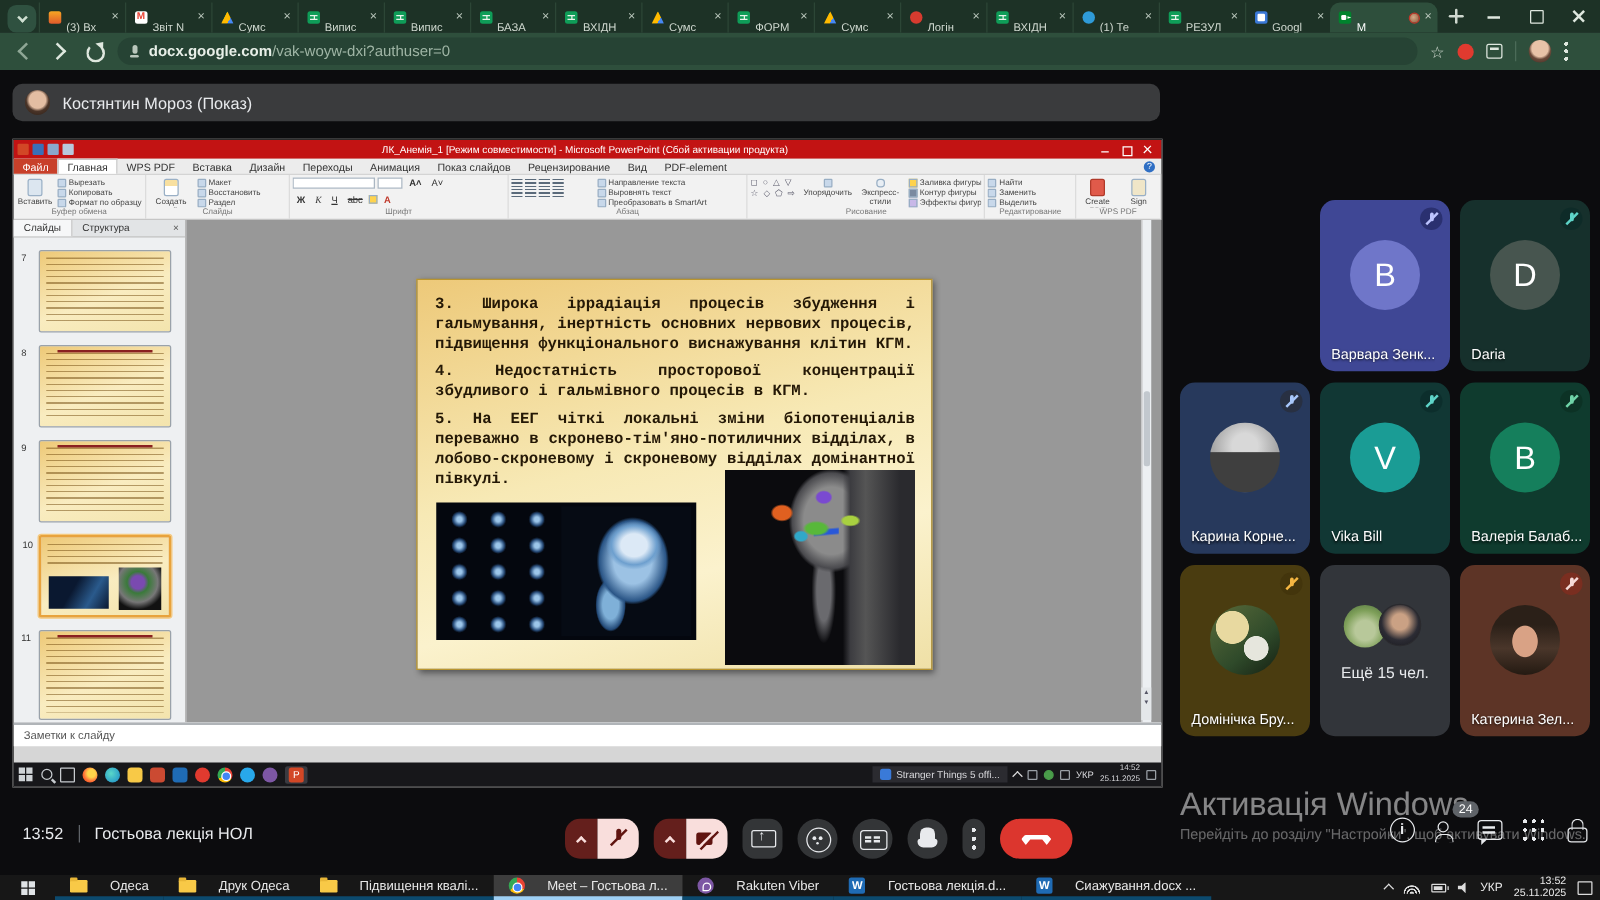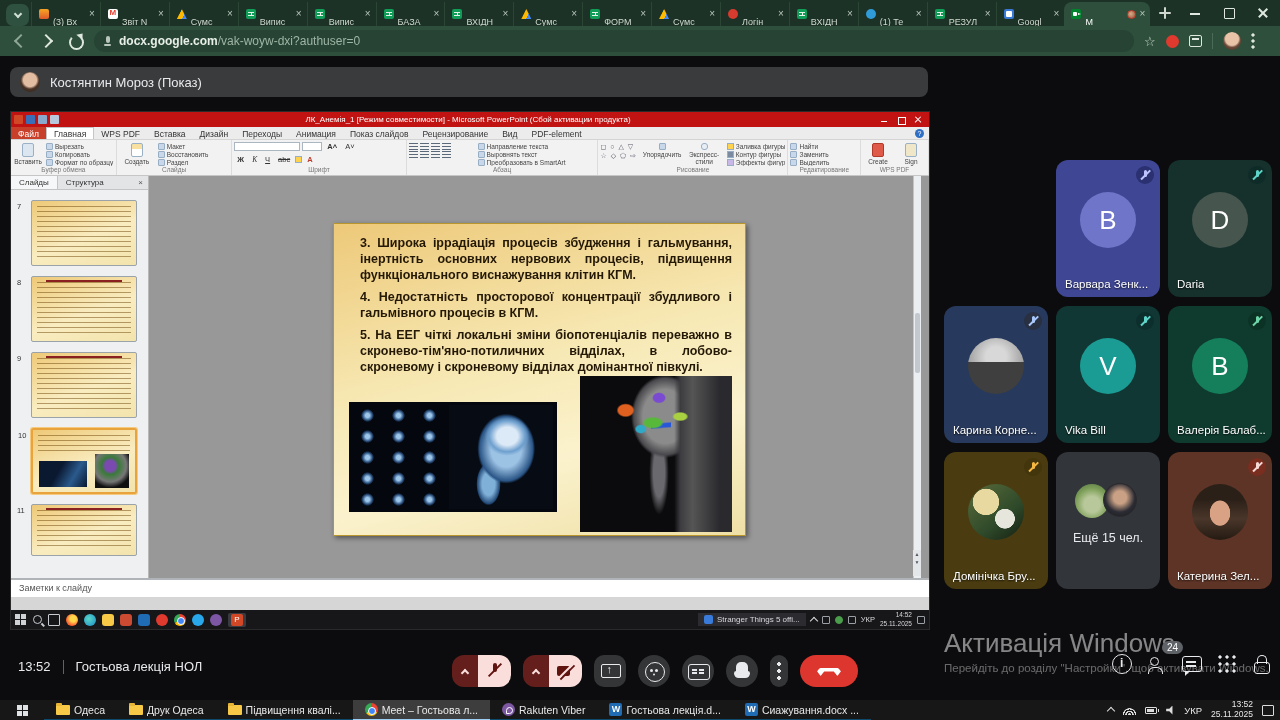--- a/index.html
+++ b/index.html
@@ -214,21 +214,21 @@
   .tfake.hdr::before{content:"";position:absolute;left:10%;right:10%;top:-2px;height:2px;background:#8a2020;}
   .timg1{position:absolute;left:6px;bottom:5px;width:48px;height:26px;background:linear-gradient(120deg,#0a1830 40%,#2a5a8c 70%,#0a1830);}
   .timg2{position:absolute;right:6px;bottom:4px;width:34px;height:34px;background:radial-gradient(circle at 45% 35%,#7a4ab0 0 18%,#3a7a3a 30%,#777 55%,#111 75%);}
 
   .workspace{position:absolute;left:138px;top:0;right:8px;bottom:0;}
   .vscroll{position:absolute;right:0;top:0;width:8px;bottom:0;background:#eceff2;border-left:1px solid #c4c4c4;}
   .vs-thumb{position:absolute;left:1px;top:34%;width:5px;height:60px;background:#c2c8ce;border-radius:2px;}
   .slide-nav{position:absolute;right:0;bottom:2px;width:8px;height:26px;background:#e4e7ea;font-size:5px;color:#556;text-align:center;line-height:8px;}
   .slide{position:absolute;left:184px;top:47px;width:413px;height:313px;background:linear-gradient(165deg,#edc979 0%,#f7e9b5 45%,#fbf2cd 70%,#efe0a6 100%);border:1px solid #b9952e;box-shadow:2px 2px 5px rgba(0,0,0,.45);}
   .slide-text{position:absolute;left:14px;right:13px;top:11px;font-family:"Liberation Serif",serif;font-size:12.5px;line-height:1.28;color:#241806;text-align:justify;font-weight:600;}
-  .slide-text p{margin:0 0 6px 12px;}
+  .slide-text p{margin:0 0 6px 0;font-family:Liberation Mono, monospace;}
   .img-mri{position:absolute;left:15px;top:178px;width:208px;height:110px;background:#04070e;}
   .mri-grid{position:absolute;left:3px;top:3px;width:93px;height:104px;background-image:radial-gradient(circle 8px at 50% 50%,#9cc6ea 0 25%,#2a4f7d 60%,#0a1526 78%,transparent 80%);background-size:31px 21px;}
   .mri-head{position:absolute;right:4px;top:3px;width:104px;height:104px;background:
      radial-gradient(ellipse 30px 26px at 56% 30%,#dce9f6 0 35%,#6d9fce 60%,transparent 75%),
      radial-gradient(ellipse 38px 46px at 55% 42%,#9cc2e4 0 40%,#2a5586 70%,transparent 76%),
      radial-gradient(ellipse 16px 28px at 38% 76%,#7fb0d8 0 40%,#234a78 70%,transparent 76%),
      #060b14;}
   .img-tract{position:absolute;left:246px;top:152px;width:152px;height:156px;background:
      linear-gradient(90deg,transparent 62%,#3c3c40 66%,#555 74%,#2a2a2e 92%),
      radial-gradient(ellipse 46px 56px at 56% 26%,#8b8b8b 0 48%,#4a4a4e 68%,transparent 74%),
@@ -265,21 +265,21 @@
   .newswidget{display:flex;align-items:center;gap:4px;background:#2b2b30;padding:2px 6px;font-size:8px;color:#d8d8dc;}
   .newsdot{width:9px;height:9px;border-radius:2px;background:#3a7ad8;}
   .it-glyph{width:8px;height:8px;border:1px solid #9aa0a6;border-radius:1px;}
   .it-lang{font-size:7.5px;color:#d8d8dc;}
   .it-clock{font-size:6.5px;color:#d8d8dc;text-align:right;line-height:1.3;}
 
   
   .taskbar{position:absolute;left:0;top:700px;width:1280px;height:20px;background:#171717;display:flex;align-items:stretch;}
   .tb-start{width:44px;display:flex;align-items:center;justify-content:center;}
   .winlogo{width:11px;height:11px;background:linear-gradient(#dfe3e6,#dfe3e6) 0 0/5px 5px no-repeat,linear-gradient(#dfe3e6,#dfe3e6) 6px 0/5px 5px no-repeat,linear-gradient(#dfe3e6,#dfe3e6) 0 6px/5px 5px no-repeat,linear-gradient(#dfe3e6,#dfe3e6) 6px 6px/5px 5px no-repeat;}
-  .tb-item{display:flex;align-items:center;gap:4px;padding:0 12px;font-size:10.5px;color:#e8e8e8;border-bottom:1px solid #0c4a6e;white-space:nowrap;}
+  .tb-item{display:flex;align-items:center;gap:18px;padding:0 12px;font-size:10.5px;color:#e8e8e8;border-bottom:3px solid #0c4a6e;white-space:nowrap;}
   .tb-item.active{background:#3d3d3d;border-bottom-color:#9ed0f5;}
   .folder{width:14px;height:10px;background:#f8c947;border-radius:1px;position:relative;flex:0 0 auto;}
   .folder::before{content:"";position:absolute;top:-2px;left:0;width:6px;height:3px;background:#e8b637;border-radius:1px 1px 0 0;}
   .chromeico{width:13px;height:13px;border-radius:50%;background:conic-gradient(#ea4335 0 33%,#fbbc05 0 66%,#34a853 0);position:relative;flex:0 0 auto;}
   .chromeico::after{content:"";position:absolute;left:3.5px;top:3.5px;width:6px;height:6px;background:#4285f4;border:1px solid #fff;border-radius:50%;}
   .viberico{width:13px;height:13px;border-radius:50%;background:#7d57a4;position:relative;flex:0 0 auto;}
   .viberico::before{content:"";position:absolute;left:4px;top:4px;width:5px;height:5px;border:1.4px solid #fff;border-radius:50% 50% 50% 0;}
   .wordico{width:13px;height:13px;border-radius:2px;background:#1f6bb4;color:#fff;font-size:9px;font-weight:bold;text-align:center;line-height:13px;flex:0 0 auto;}
   .tb-tray{margin-left:auto;display:flex;align-items:center;gap:9px;padding-right:6px;color:#e8e8e8;}
   .tr-chev{width:6px;height:6px;border-top:1.6px solid #ddd;border-right:1.6px solid #ddd;transform:rotate(-45deg);margin-top:2px;}
@@ -626,21 +626,21 @@
           <div class="thumb" style="top:176px;">
               <span class="tnum">9</span>
               <span class="tfake hdr"></span>
             </div>
           <div class="thumb sel" style="top:252px;">
               <span class="tnum">10</span>
               <span class="tfake" style="bottom:40px;"></span>
               <span class="timg1"></span>
               <span class="timg2"></span>
             </div>
-          <div class="thumb" style="top:328px;height:52px;">
+          <div class="thumb" style="top:328px;height:72px;">
               <span class="tnum">11</span>
               <span class="tfake hdr"></span>
             </div>
         </div>
 
         <div class="workspace">
           <div class="slide">
             <div class="slide-text">
               <p>3. Широка іррадіація процесів збудження і гальмування, інертність основних нервових процесів, підвищення функціонального виснажування клітин КГМ.</p>
               <p>4. Недостатність просторової концентрації збудливого і гальмівного процесів в КГМ.</p>

